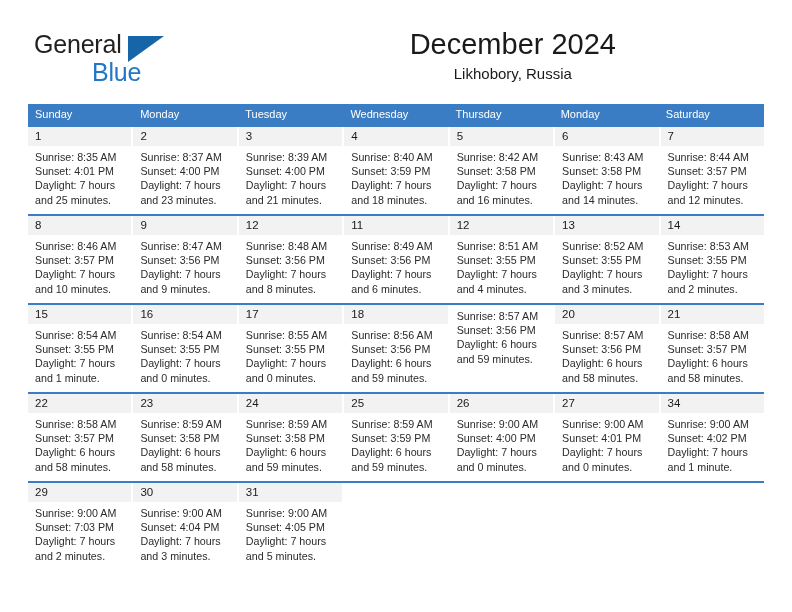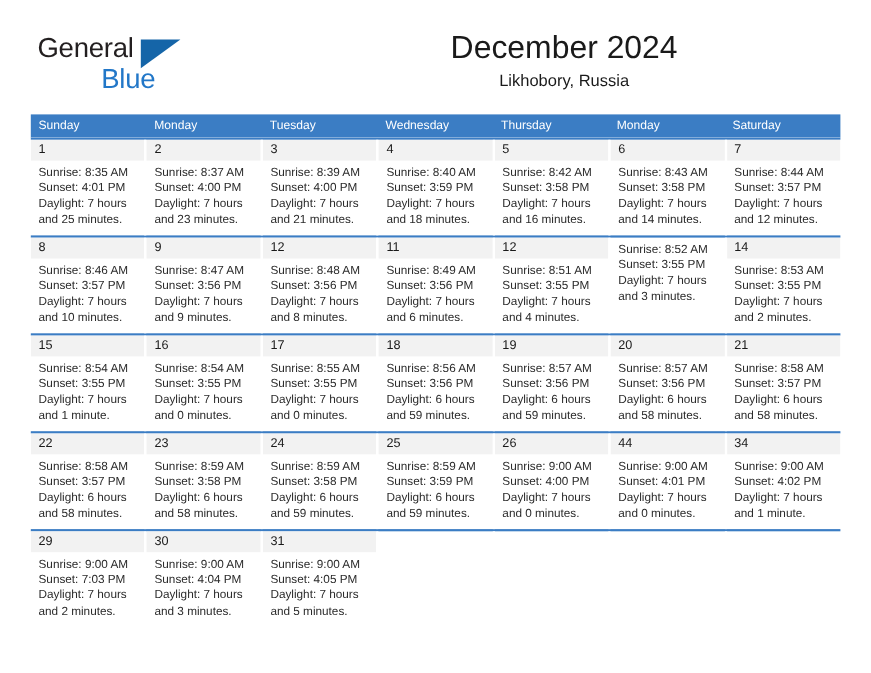--- a/index.html
+++ b/index.html
@@ -311,20 +311,23 @@
             <div class="day-number">12</div>
           </div>
         <div class="day-body">
           <div class="day-line">Sunrise: 8:51 AM</div>
           <div class="day-line">Sunset: 3:55 PM</div>
           <div class="day-line">Daylight: 7 hours</div>
           <div class="day-line">and 4 minutes.</div>
         </div>
       </div>
       <div class="day-cell">
+        <div class="day-number-band">
+            <div class="day-number">13</div>
+          </div>
         <div class="day-body">
           <div class="day-line">Sunrise: 8:52 AM</div>
           <div class="day-line">Sunset: 3:55 PM</div>
           <div class="day-line">Daylight: 7 hours</div>
           <div class="day-line">and 3 minutes.</div>
         </div>
       </div>
       <div class="day-cell">
         <div class="day-number-band">
             <div class="day-number">14</div>
@@ -377,23 +380,20 @@
             <div class="day-number">18</div>
           </div>
         <div class="day-body">
           <div class="day-line">Sunrise: 8:56 AM</div>
           <div class="day-line">Sunset: 3:56 PM</div>
           <div class="day-line">Daylight: 6 hours</div>
           <div class="day-line">and 59 minutes.</div>
         </div>
       </div>
       <div class="day-cell">
-        <div class="day-number-band">
-            <div class="day-number">19</div>
-          </div>
         <div class="day-body">
           <div class="day-line">Sunrise: 8:57 AM</div>
           <div class="day-line">Sunset: 3:56 PM</div>
           <div class="day-line">Daylight: 6 hours</div>
           <div class="day-line">and 59 minutes.</div>
         </div>
       </div>
       <div class="day-cell">
         <div class="day-number-band">
             <div class="day-number">20</div>
@@ -469,21 +469,21 @@
           </div>
         <div class="day-body">
           <div class="day-line">Sunrise: 9:00 AM</div>
           <div class="day-line">Sunset: 4:00 PM</div>
           <div class="day-line">Daylight: 7 hours</div>
           <div class="day-line">and 0 minutes.</div>
         </div>
       </div>
       <div class="day-cell">
         <div class="day-number-band">
-            <div class="day-number">44</div>
+            <div class="day-number">27</div>
           </div>
         <div class="day-body">
           <div class="day-line">Sunrise: 9:00 AM</div>
           <div class="day-line">Sunset: 4:01 PM</div>
           <div class="day-line">Daylight: 7 hours</div>
           <div class="day-line">and 0 minutes.</div>
         </div>
       </div>
       <div class="day-cell">
         <div class="day-number-band">

